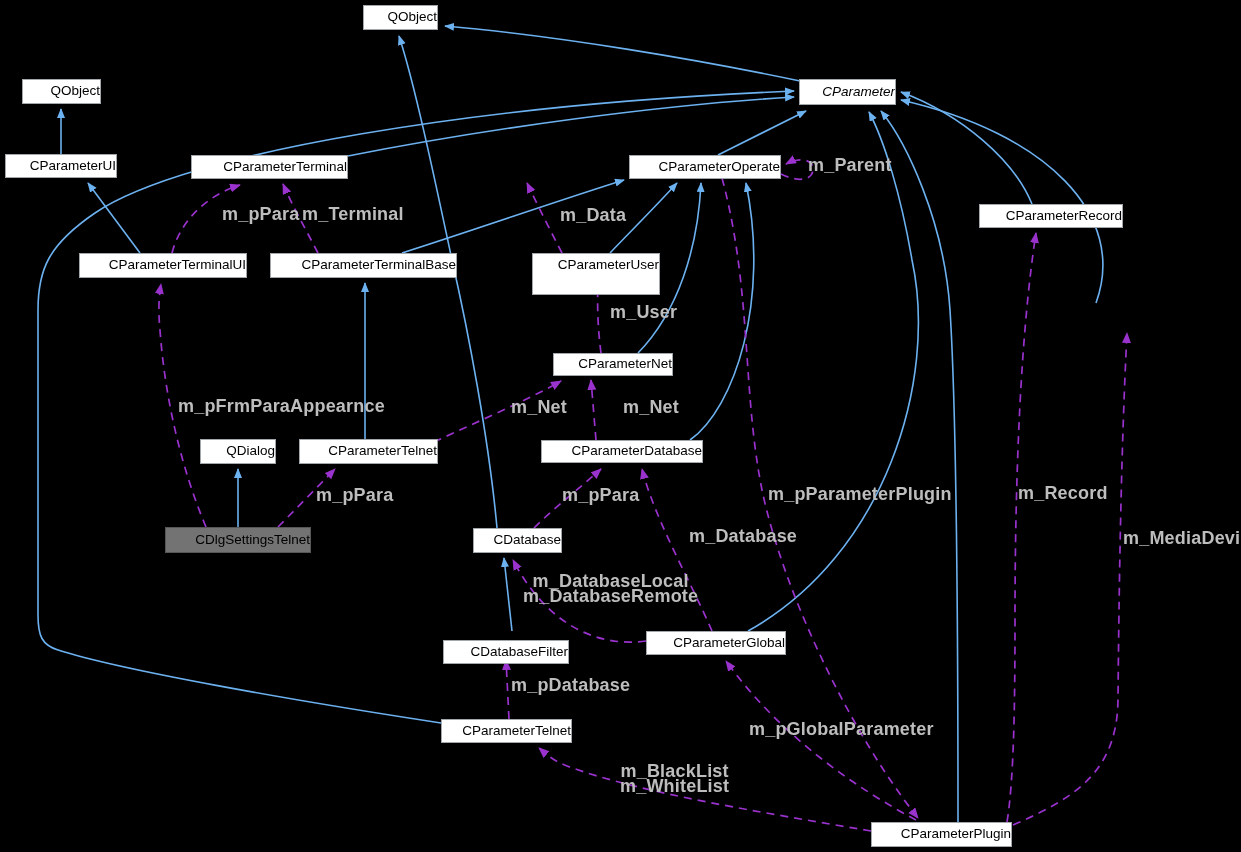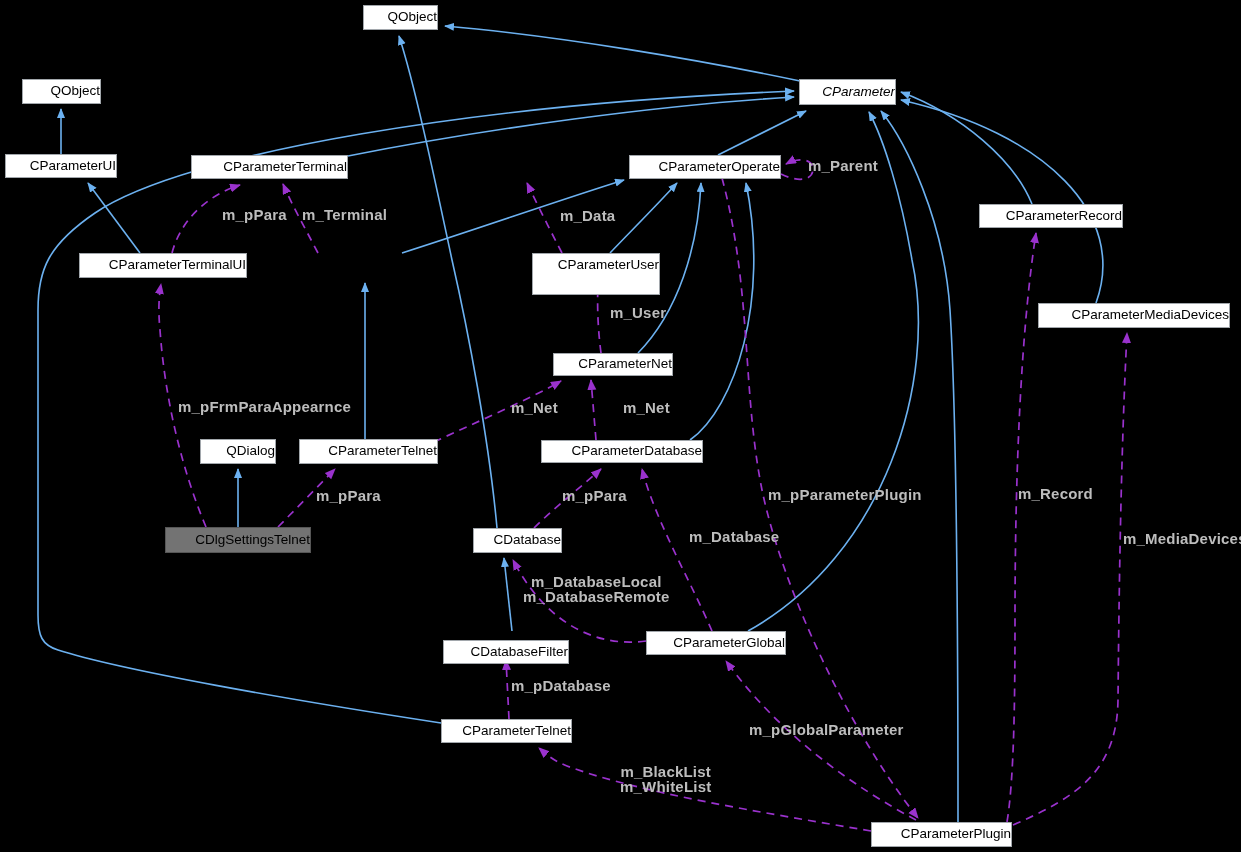--- a/index.html
+++ b/index.html
@@ -28,21 +28,21 @@
     pointer-events:auto;
     cursor:pointer;
   }
   .node.highlight{
     background:#737373;
     border:1.8px solid #565656;
   }
   .edge-label{
     position:absolute;
     color:#bdbdbd;
-    font-size:15px;
+    font-size:18px;
     font-weight:600;
     white-space:pre-line;
     text-align:center;
     line-height:15px;
     letter-spacing:0.2px;
   }
 </style>
 </head>
 <body>
 
@@ -119,22 +119,22 @@
     </div>
   <div id="node-layer">
       <div class="node" style="left: 363px; top: 5px; width: 75px; height: 25px; line-height: 22px;">QObject</div>
       <div class="node" style="left: 22px; top: 79px; width: 79px; height: 25px; line-height: 22px;">QObject</div>
       <div class="node" style="left: 799px; top: 79px; width: 97px; height: 26px; line-height: 23px; font-style: italic;">CParameter</div>
       <div class="node" style="left: 5px; top: 154px; width: 112px; height: 24px; line-height: 21px;">CParameterUI</div>
       <div class="node" style="left: 191px; top: 155px; width: 157px; height: 24px; line-height: 21px;">CParameterTerminal</div>
       <div class="node" style="left: 629px; top: 155px; width: 152px; height: 24px; line-height: 21px;">CParameterOperate</div>
       <div class="node" style="left: 979px; top: 204px; width: 144px; height: 24px; line-height: 21px;">CParameterRecord</div>
       <div class="node" style="left: 79px; top: 253px; width: 168px; height: 25px; line-height: 22px;">CParameterTerminalUI</div>
+      <div class="node" style="left: 270px; top: 253px; width: 187px; height: 25px; line-height: 22px;">CParameterTerminalBase</div>
       <div class="node" style="left: 532px; top: 253px; width: 128px; height: 42px; line-height: 22px;">CParameterUser</div>
-      <div class="node" style="left: 1038px; top: 303px; width: 192px; height: 25px; line-height: 22px;">CParameterMediaDevices</div>
       <div class="node" style="left: 553px; top: 353px; width: 120px; height: 23px; line-height: 20px;">CParameterNet</div>
       <div class="node" style="left: 200px; top: 439px; width: 76px; height: 25px; line-height: 22px;">QDialog</div>
       <div class="node" style="left: 299px; top: 439px; width: 139px; height: 25px; line-height: 22px;">CParameterTelnet</div>
       <div class="node" style="left: 541px; top: 440px; width: 162px; height: 23px; line-height: 20px;">CParameterDatabase</div>
       <div class="node highlight" style="left: 165px; top: 527px; width: 146px; height: 26px; line-height: 23px;">CDlgSettingsTelnet</div>
       <div class="node" style="left: 473px; top: 528px; width: 89px; height: 25px; line-height: 22px;">CDatabase</div>
       <div class="node" style="left: 443px; top: 640px; width: 126px; height: 24px; line-height: 21px;">CDatabaseFilter</div>
       <div class="node" style="left: 646px; top: 631px; width: 140px; height: 24px; line-height: 21px;">CParameterGlobal</div>
       <div class="node" style="left: 441px; top: 719px; width: 131px; height: 24px; line-height: 21px;">CParameterTelnet</div>
       <div class="node" style="left: 871px; top: 822px; width: 141px; height: 25px; line-height: 22px;">CParameterPlugin</div>

